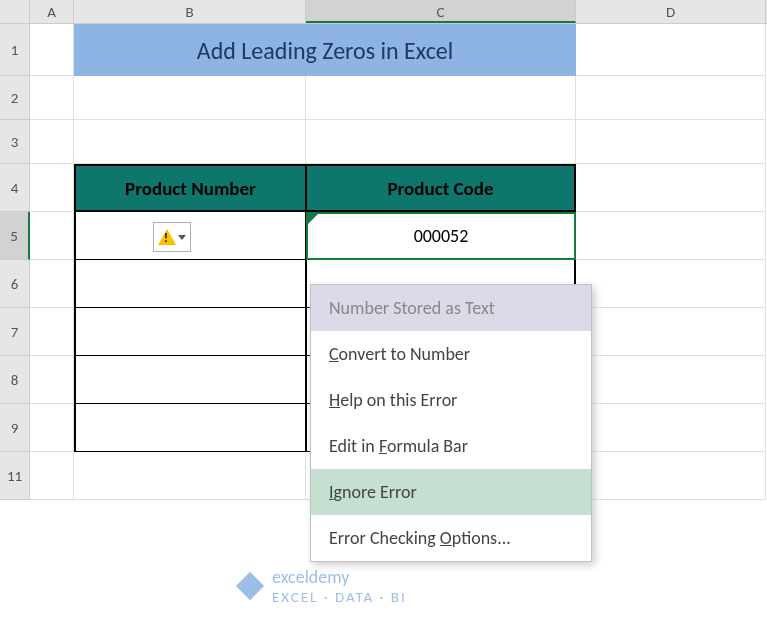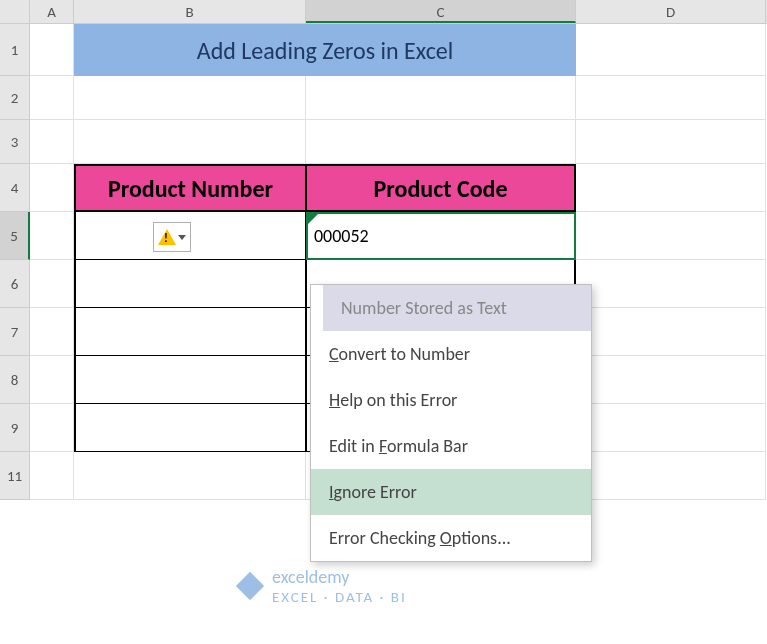--- a/index.html
+++ b/index.html
@@ -62,37 +62,38 @@
 .r5, .r6, .r7, .r8, .r9, .r10 { height: 48px; }
 .r11 { height: 48px; }
 .title-cell {
   background: #8db4e2;
   color: #1f3864;
   font-size: 24px;
   justify-content: center;
   border: none;
 }
 .table-header {
-  background: #ec4899;
+  background: #0f766e;
   font-weight: bold;
-  font-size: 24px;
+  font-size: 19px;
   justify-content: center;
   border: 2px solid #000;
   border-right: 1px solid #000;
 }
 .table-header.right { border-left: 1px solid #000; border-right: 2px solid #000; }
 .table-cell-b {
   border-left: 2px solid #000;
   border-right: 1px solid #000;
   border-bottom: 1px solid #000;
 }
 .table-cell-c {
   border-left: 1px solid #000;
   border-right: 2px solid #000;
   border-bottom: 1px solid #000;
+  justify-content: center;
 }
 .last-row-b { border-bottom: 2px solid #000; }
 .last-row-c { border-bottom: 2px solid #000; }
 .selected-cell {
   border: 2px solid #107c41 !important;
   position: relative;
 }
 .green-triangle {
   position: absolute;
   top: 0; left: 0;
@@ -145,21 +146,21 @@
   border: 1px solid #c0c0c0;
   box-shadow: 3px 3px 8px rgba(0,0,0,0.2);
   z-index: 100;
 }
 .menu-item {
   padding: 12px 18px;
   font-size: 18px;
   color: #444;
   cursor: default;
 }
-.menu-item.disabled { background: #dadae8; color: #888; margin-left: 12px; }
+.menu-item.disabled { background: #dadae8; color: #888; }
 .menu-item.hover { background: #c5e0d0; }
 .menu-item u { text-decoration: underline; }
 .watermark {
   position: absolute;
   bottom: 38px;
   left: 240px;
   display: flex;
   align-items: center;
   gap: 12px;
   color: #8db4e2;

